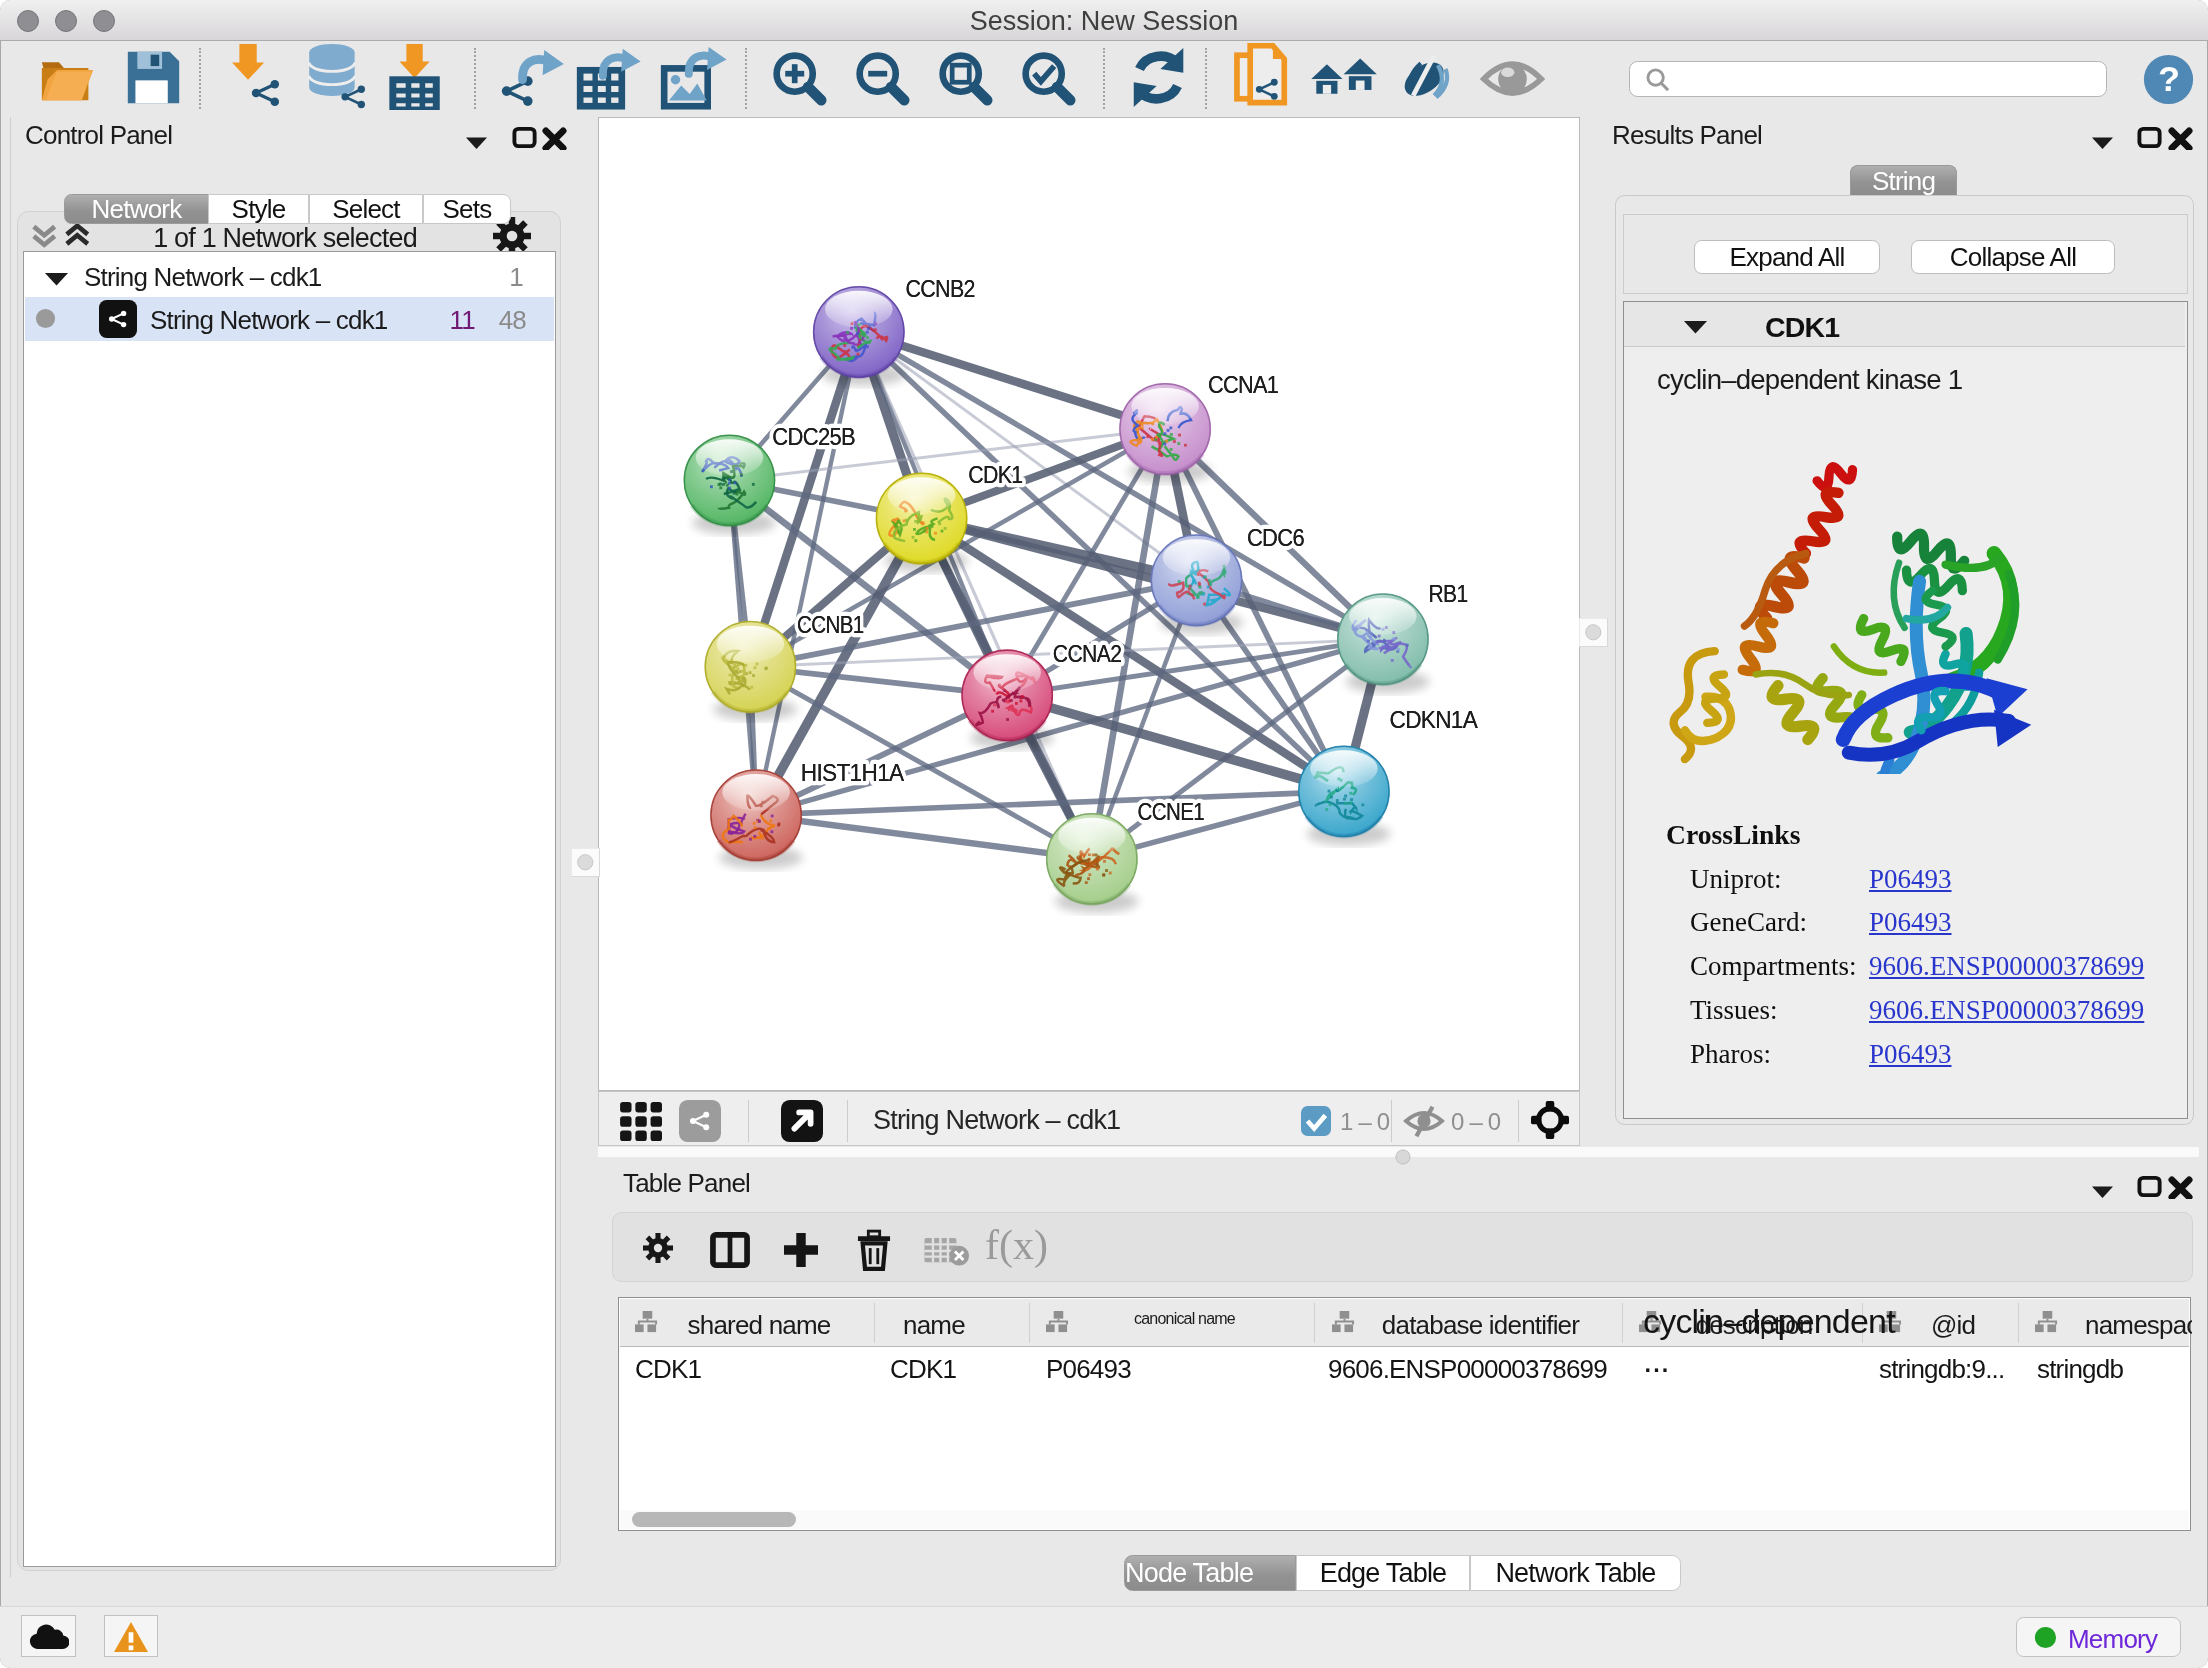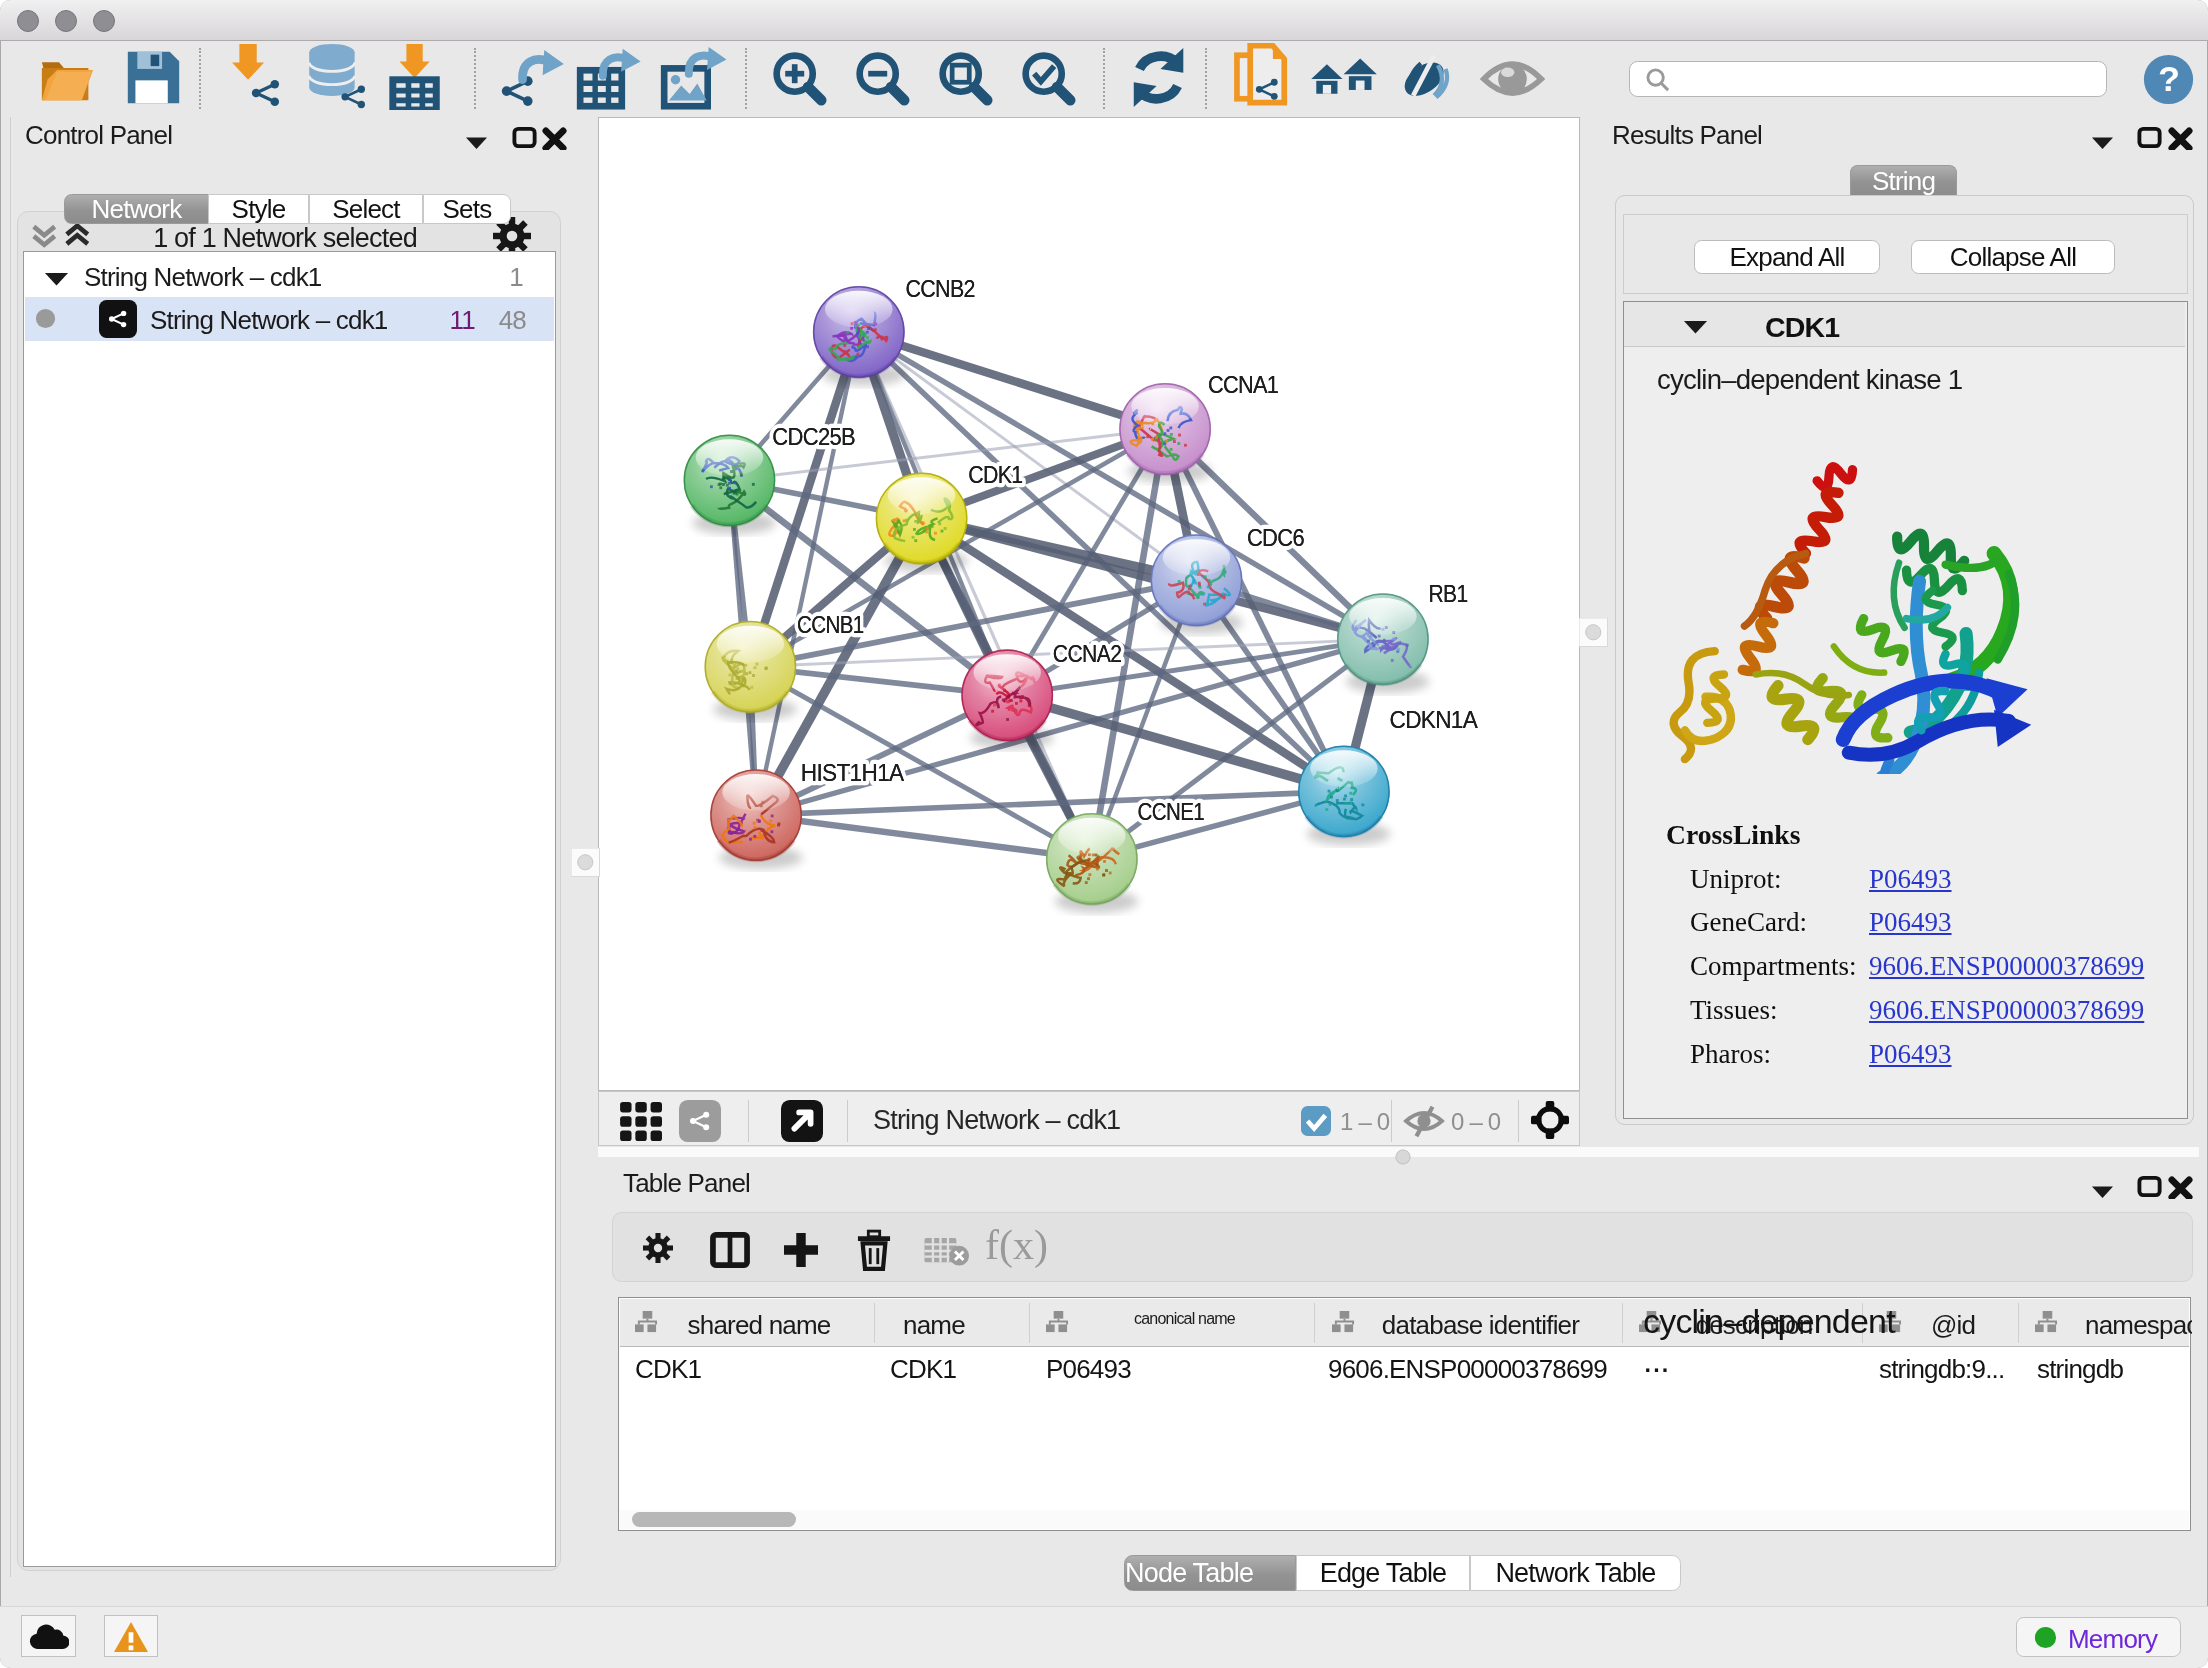--- a/index.html
+++ b/index.html
@@ -12,20 +12,21 @@
 #searchbox{left:1629px;top:61px;width:478px;height:36px;background:#fff;border:1.9px solid #b5b5b5;border-radius:8.6px}
 .panelhead{font-size:26px;color:#1b1b1b}
 .seltab{background:linear-gradient(#b0afb0 0%,#949394 55%,#8d8c8d 100%);color:#fff}
 .tab{border:1px solid #c9c8c9;background:#fff;color:#111;text-align:center;font-size:26px}
 .srow{font-size:26px;color:#1b1b1b}
 a.lnk{color:#2936cc;text-decoration:underline}
 .serif{font-family:"Liberation Serif",serif;letter-spacing:normal}
 </style></head><body>
 <div id="win">
 <div id="titlebar" class="abs"></div>
+<div id="title" class="abs">Session: New Session</div>
 <div class="abs tl" style="left:17px"></div>
 <div class="abs tl" style="left:55px"></div>
 <div class="abs tl" style="left:93px"></div>
 <svg class="abs" style="left:38px;top:49px" width="59" height="57" viewBox="0 0 62 60">
       <path d="M4 14 h18 l7 8 h24 v10 h-44 z" fill="#b36c10"></path>
       <path d="M4 20 h49 v34 h-49 z" fill="#c87d15"></path>
       <path d="M10 32 l10-10 h38 l-12 32 h-42 z" fill="#f2a440"></path>
       <path d="M8 54 l12-30 h36 l-10 30 z" fill="#f6b75f" opacity="0.6"></path>
     </svg>
 <svg class="abs" style="left:124px;top:48px" width="59" height="59" viewBox="0 0 62 62">

